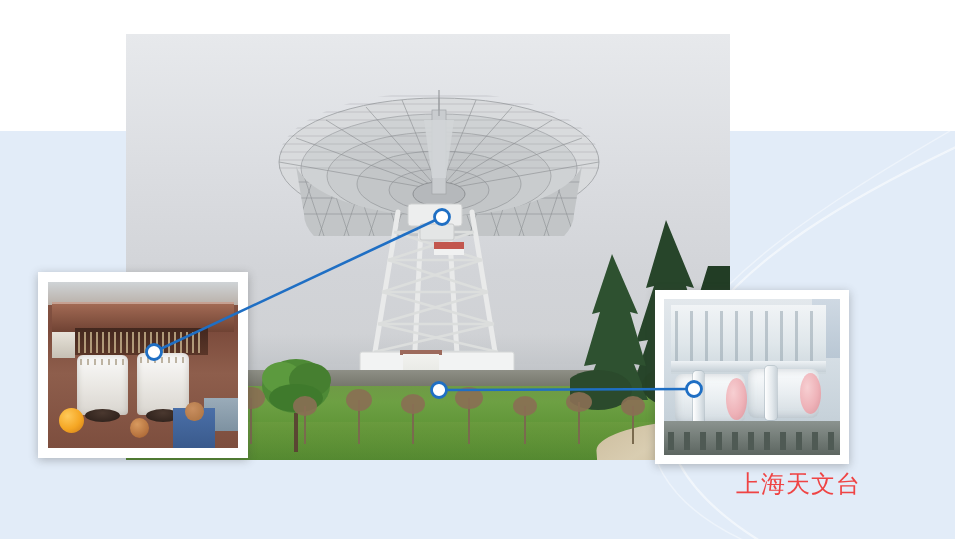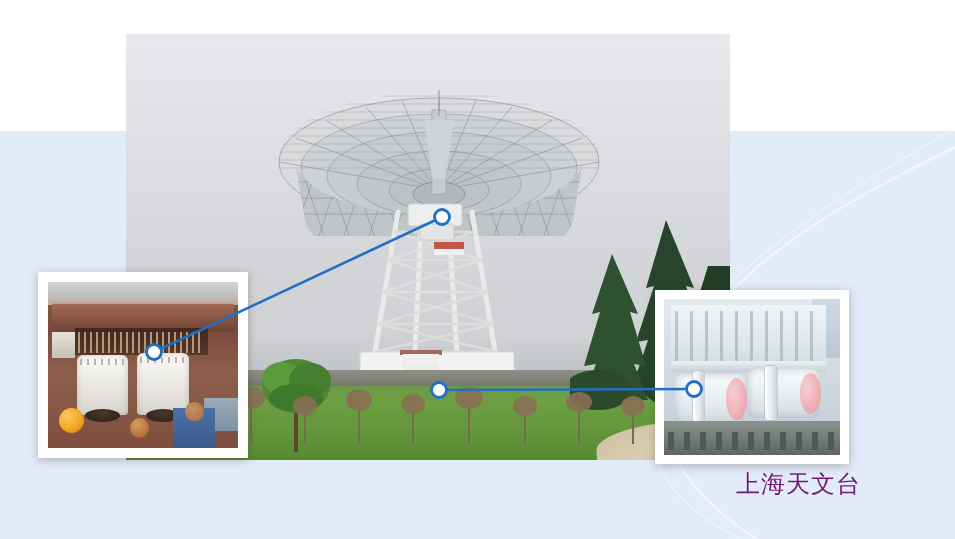--- a/index.html
+++ b/index.html
@@ -273,21 +273,21 @@
     width: 955px; height: 539px;
     pointer-events: none;
   }
 
   
   .caption {
     position: absolute;
     left: 736px; top: 468px;
     font-family: "Liberation Serif", serif;
     font-size: 24px;
-    color: #701a75;
+    color: #ef4444;
     letter-spacing: 1px;
     white-space: nowrap;
   }
 </style>
 </head>
 <body>
 
 <div id="slide">
 
   <div class="bg-top"></div>

